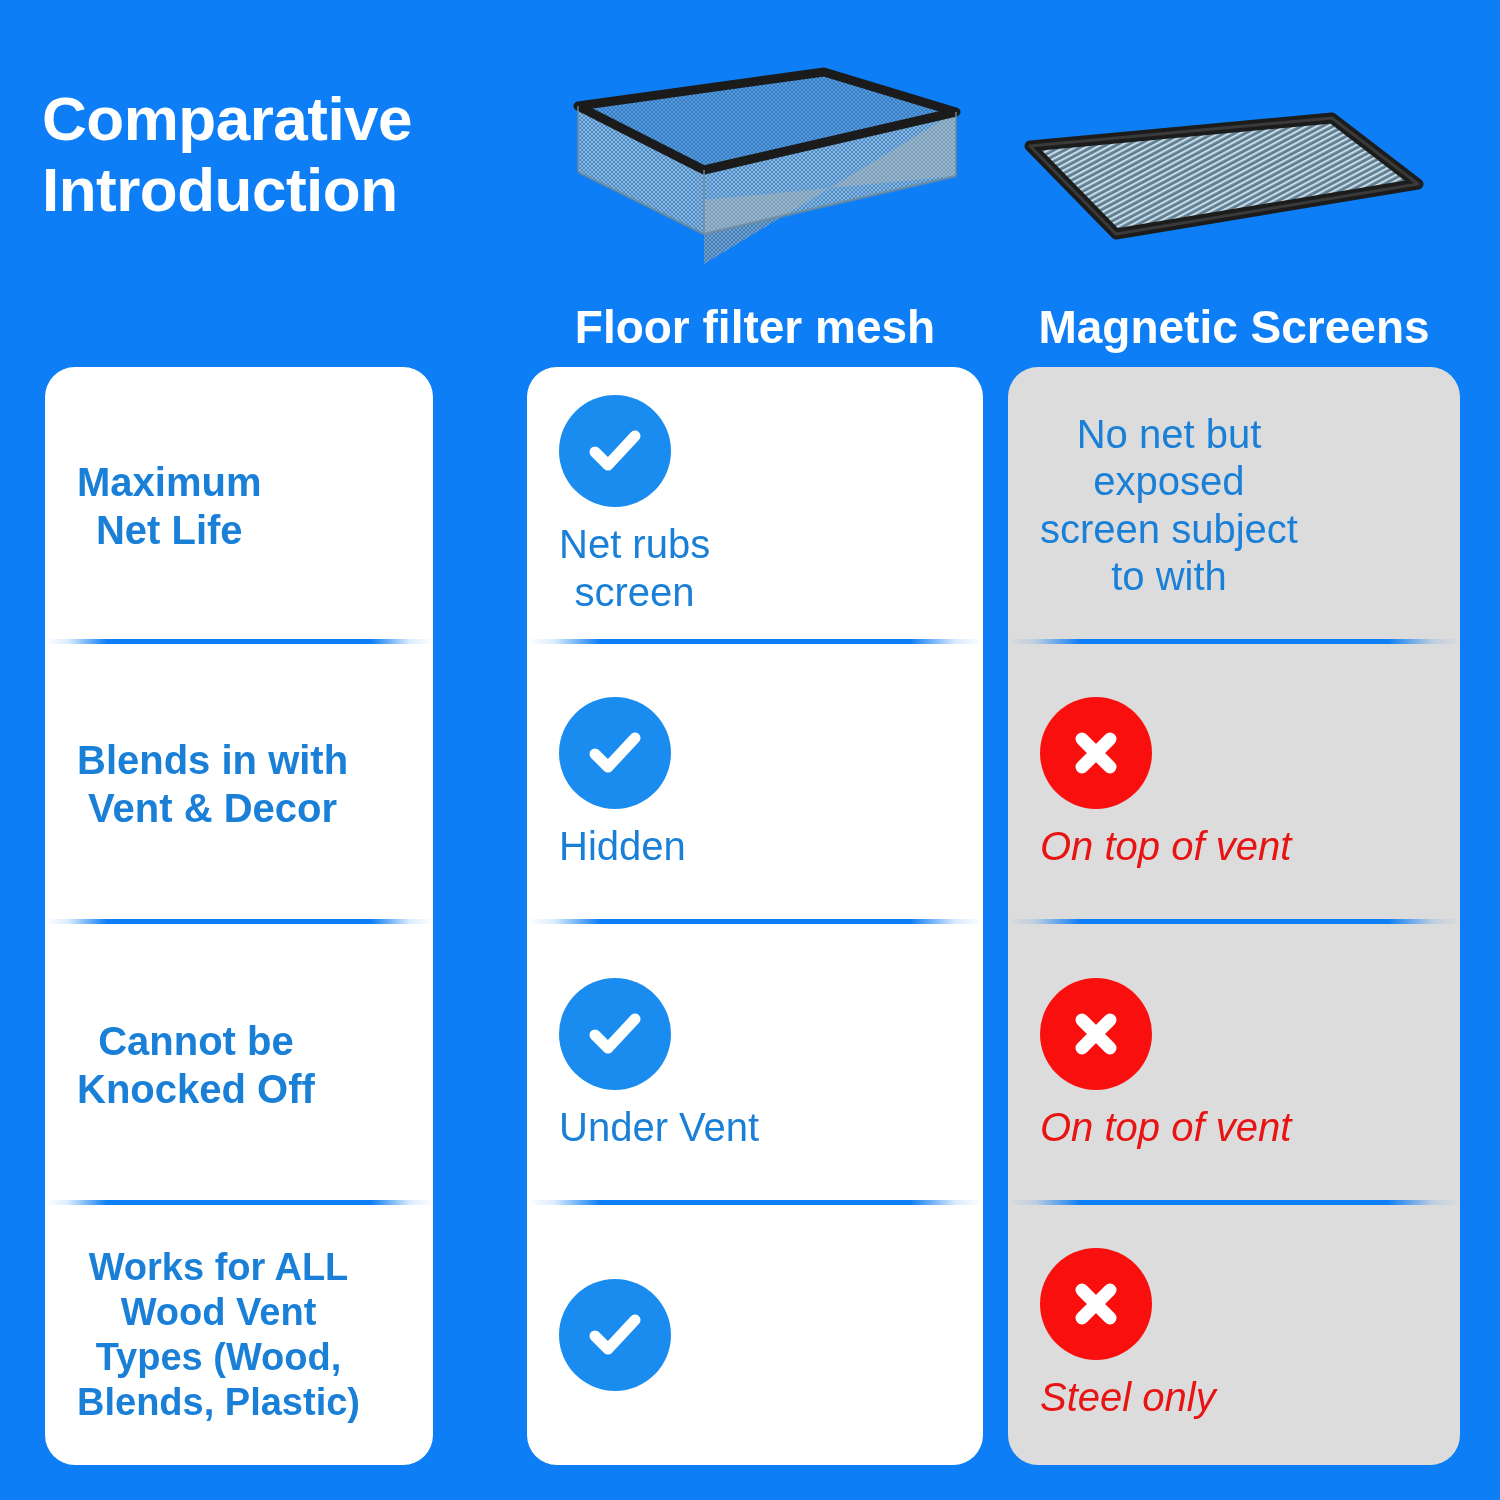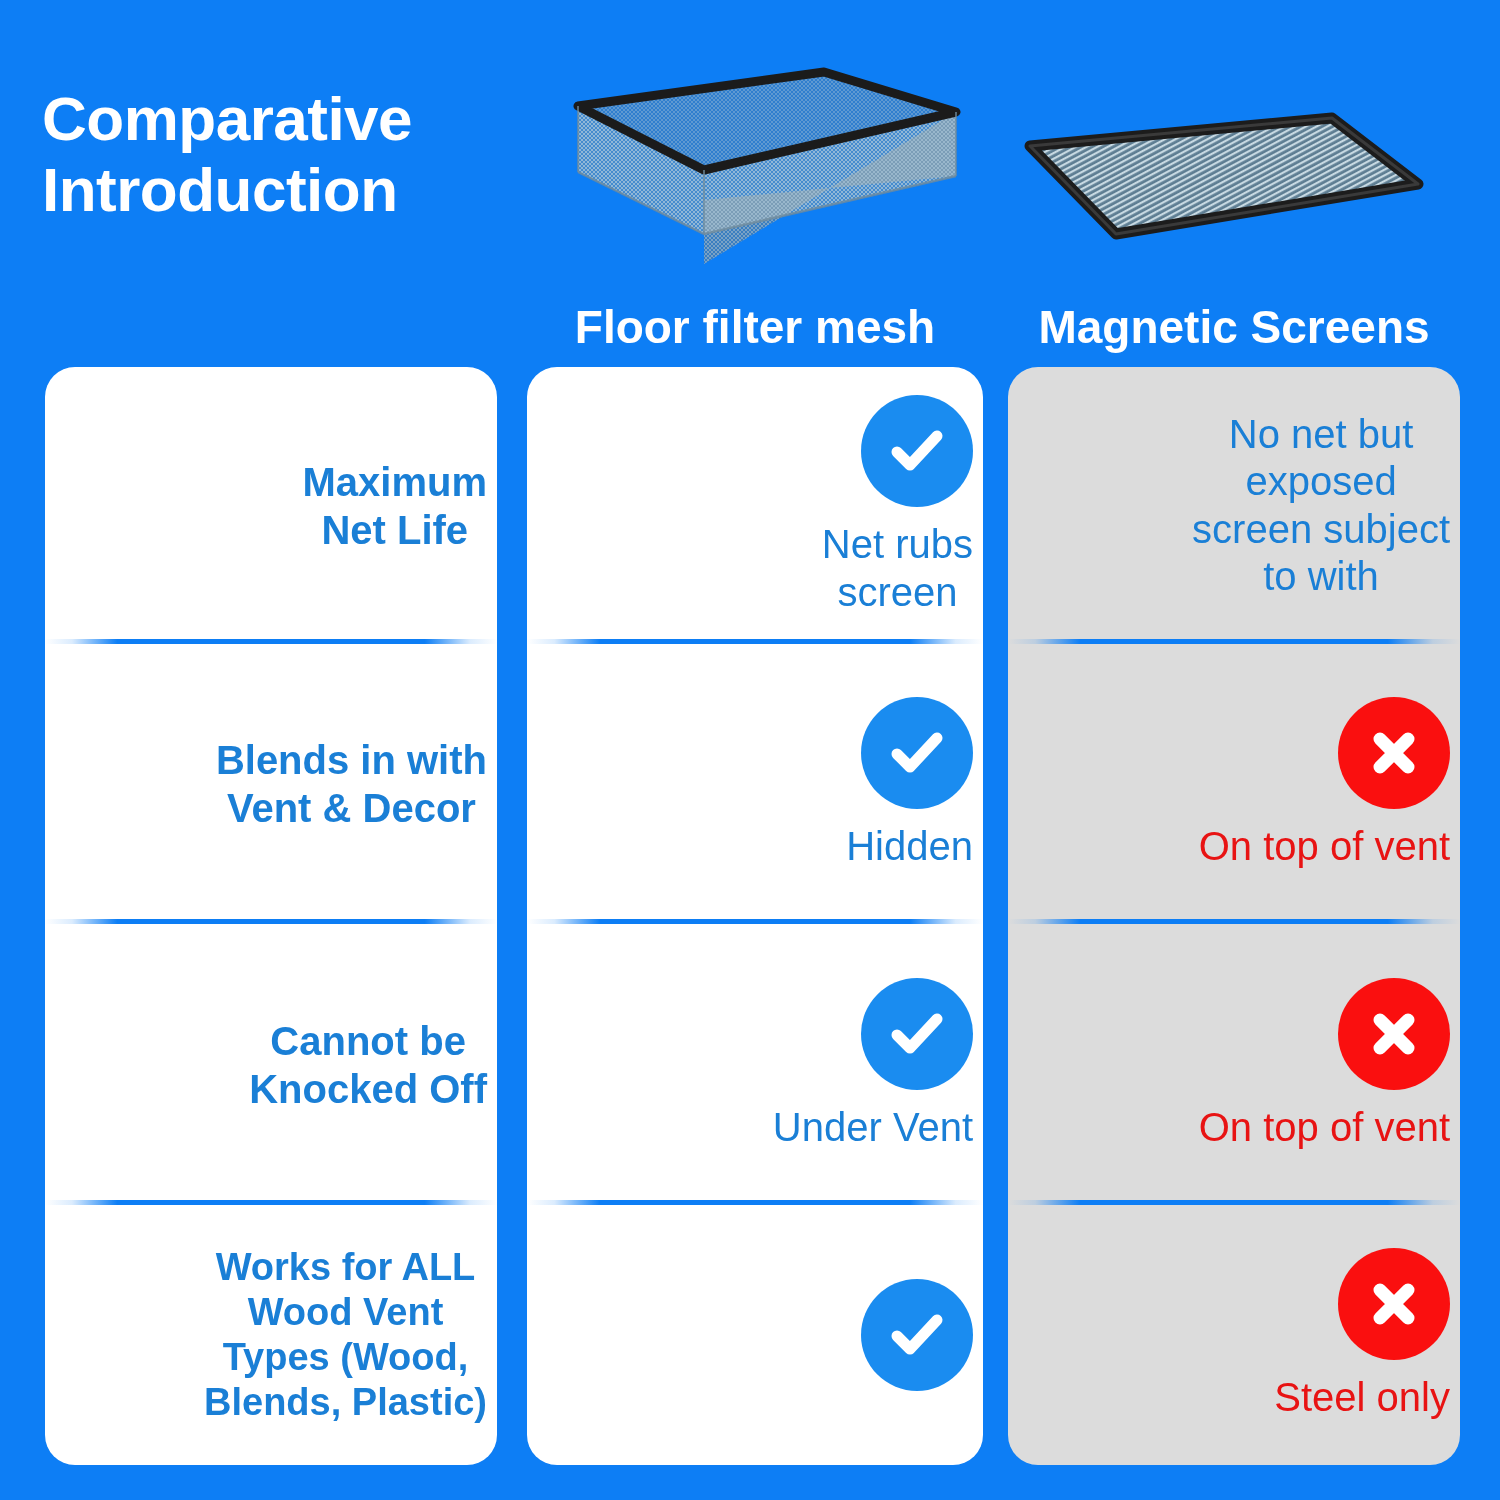--- a/index.html
+++ b/index.html
@@ -63,33 +63,33 @@
   
   .card {
     position: absolute;
     top: 367px;
     height: 1098px;
     border-radius: 30px;
     display: flex;
     flex-direction: column;
     overflow: hidden;
   }
-  #card-features { left: 45px;   width: 452px; background: #ffffff; }
+  #card-features { left: 45px;   width: 388px; background: #ffffff; }
   #card-mid      { left: 527px;  width: 456px; background: #ffffff; }
   #card-right    { left: 1008px; width: 452px; background: #dcdcdc; }
 
   
   .cell {
     position: relative;
     display: flex;
     flex-direction: column;
-    align-items: flex-end;
+    align-items: flex-start;
     justify-content: center;
     text-align: center;
-    padding: 6px 10px;
+    padding: 6px 32px;
   }
   
   .cell.r0 { height: 277px; }
   .cell.r1 { height: 280px; }
   .cell.r2 { height: 281px; }
   .cell.r3 { height: 260px; }
 
   
   .cell.has-divider::after {
     content: "";
@@ -134,21 +134,21 @@
   .status-icon svg { display: block; }
 
   
   .cell-caption {
     margin-top: 14px;
     font-size: 40px;
     line-height: 1.18;
     font-weight: normal;
   }
   .cell-caption.blue { color: #1a7fd6; }
-  .cell-caption.red  { color: #e81313; }
+  .cell-caption.red  { color: #e81313; font-style: italic; }
   .cell-caption.standalone { margin-top: 0; }
 </style>
 </head>
 <body>
 
 <div id="page-title">
   <span class="tl">Comparative</span>
   <span class="tl">Introduction</span>
 </div>
 

